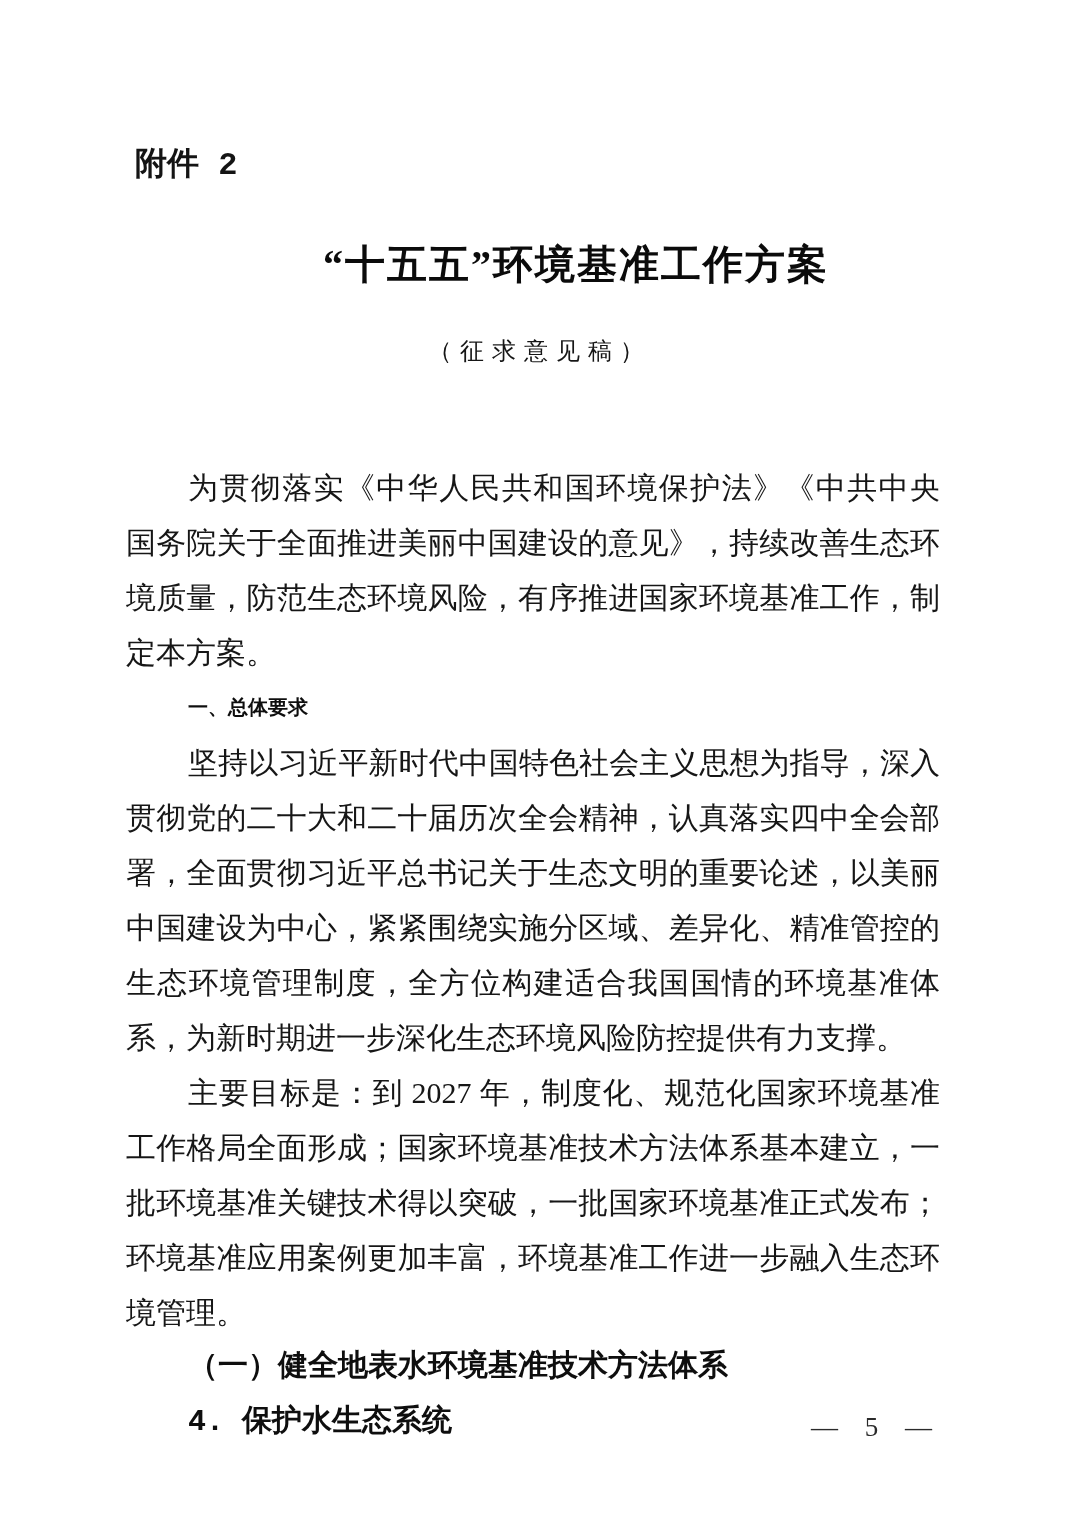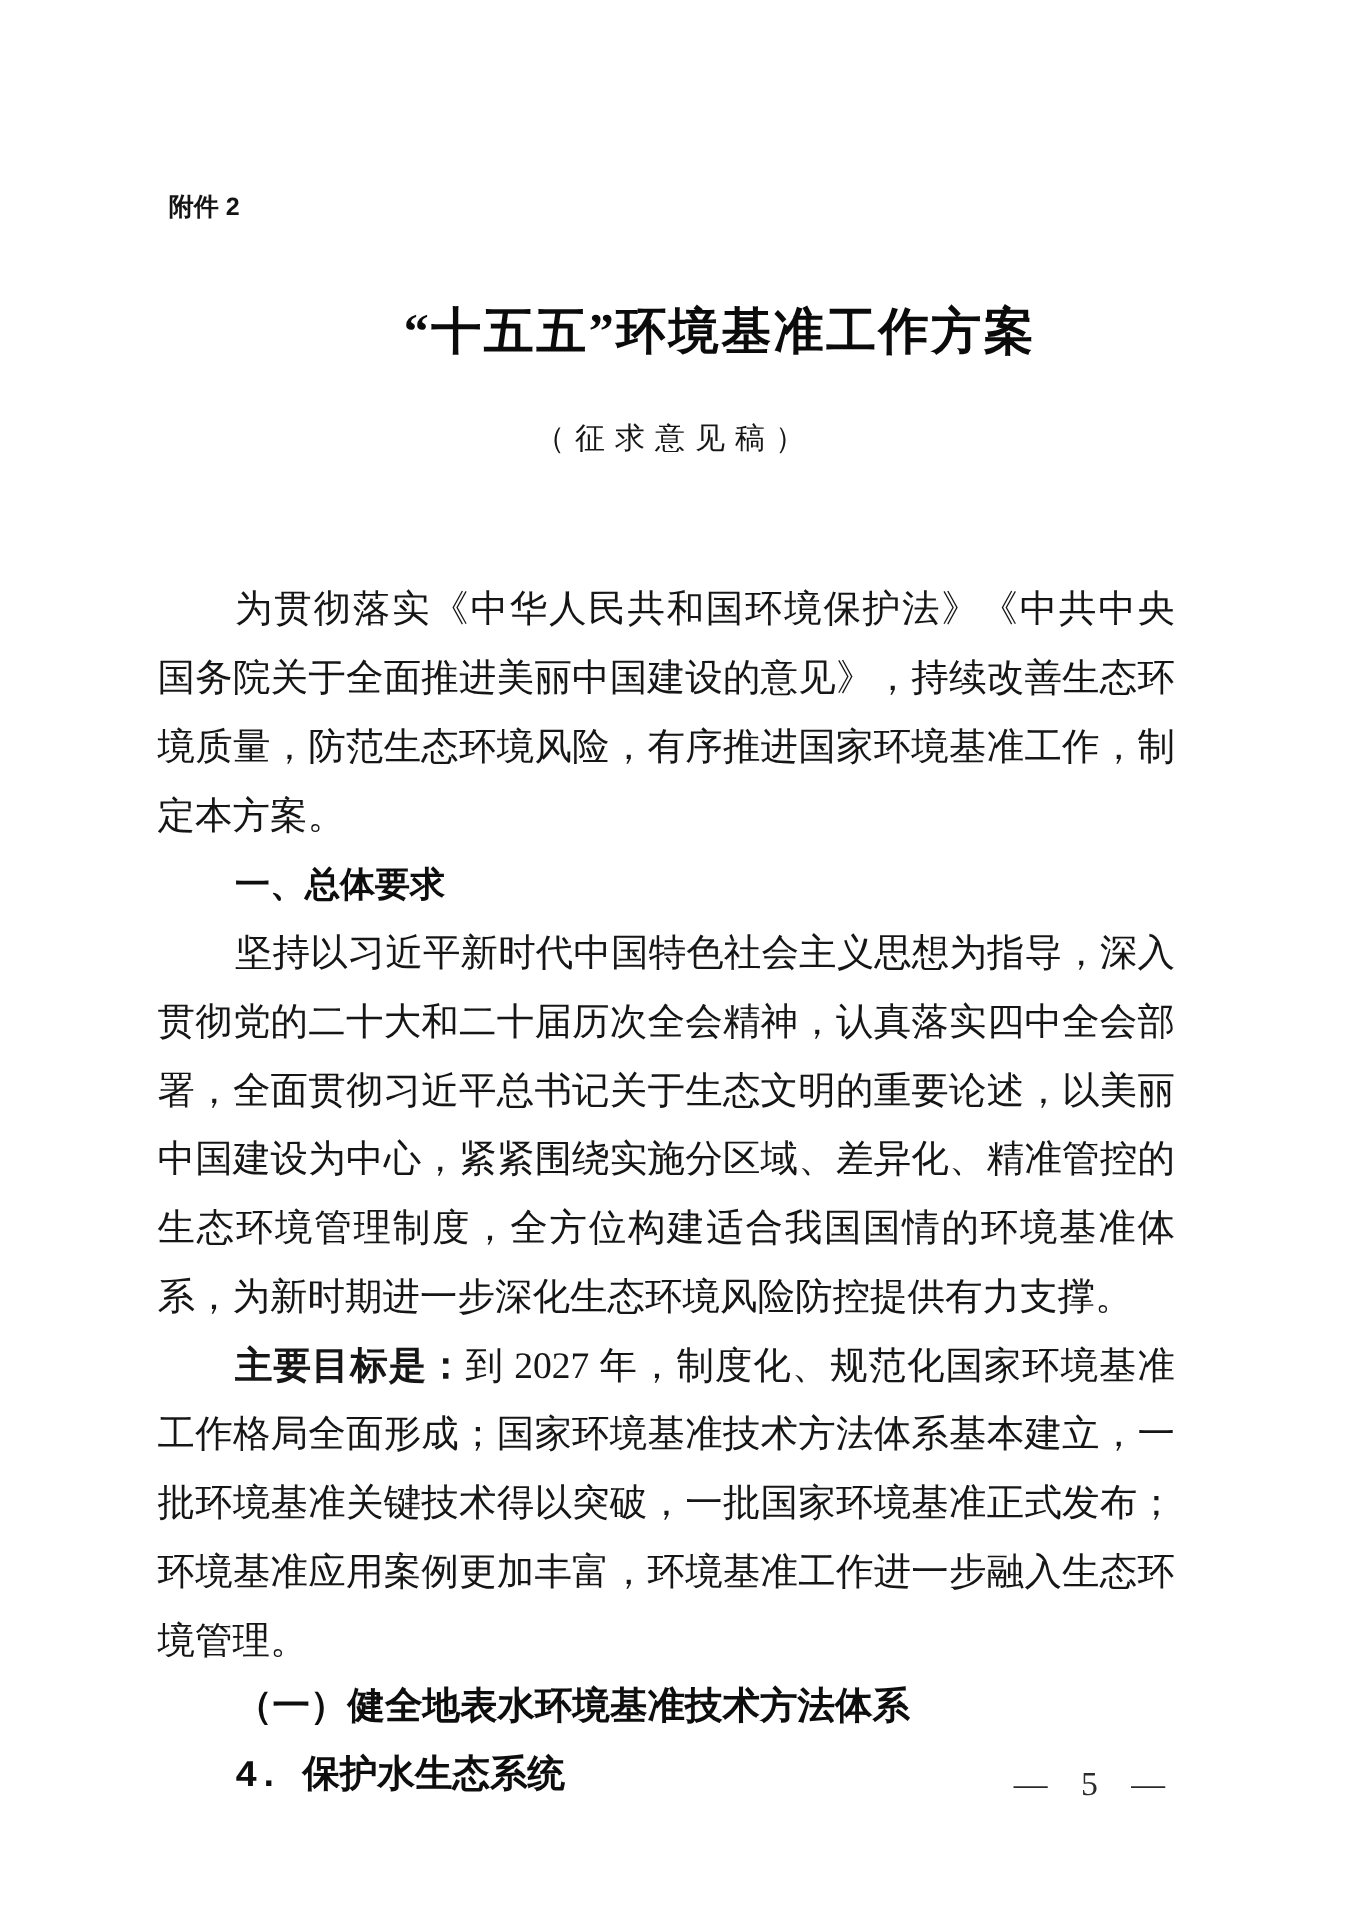--- a/index.html
+++ b/index.html
@@ -13,23 +13,23 @@
     height: 1527px;
     background: #ffffff;
     overflow: hidden;
     color: #111111;
     font-family: "Liberation Serif", "DejaVu Serif", serif;
   }
   .attachment {
     position: absolute;
     left: 135px;
     top: 148px;
-    font-family: Liberation Sans, sans-serif;
+    font-family: Liberation Mono, monospace;
     font-weight: 600;
-    font-size: 20px;
+    font-size: 32px;
     line-height: 36px;
     color: #141414;
   }
   .title {
     position: absolute;
     left: 0;
     top: 240px;
     width: 100%;
     margin: 0;
     text-align: center;
@@ -68,34 +68,34 @@
     margin: 0;
     padding: 0;
   }
   .para {
     text-indent: 62px;
   }
   .heading-sans {
     text-indent: 62px;
     font-family: "Liberation Sans", "DejaVu Sans", sans-serif;
     font-weight: bold;
-    font-size: 28px;
+    font-size: 20px;
     color: #0e0e0e;
     text-align: left;
   }
   .heading-serif {
     text-indent: 62px;
     font-family: Liberation Mono, monospace;
     font-weight: bold;
     font-size: 30px;
     color: #0e0e0e;
     text-align: left;
   }
   .bold-lead {
-    font-weight: bold;
+    font-weight: normal;
   }
   .footer-page-number {
     position: absolute;
     top: 1410px;
     right: 138px;
     font-family: "Liberation Serif", "DejaVu Serif", serif;
     font-size: 27px;
     line-height: 34px;
     letter-spacing: 10px;
     color: #2a2a2a;

